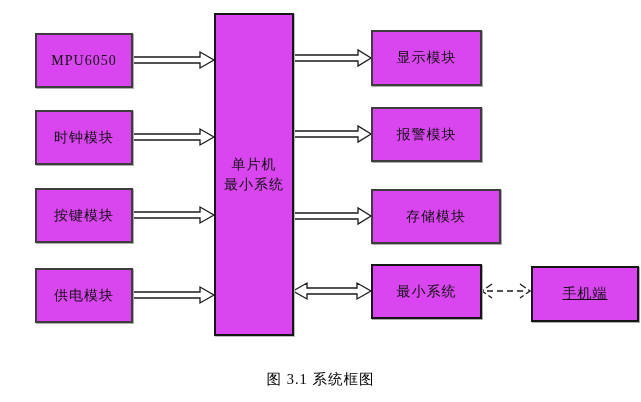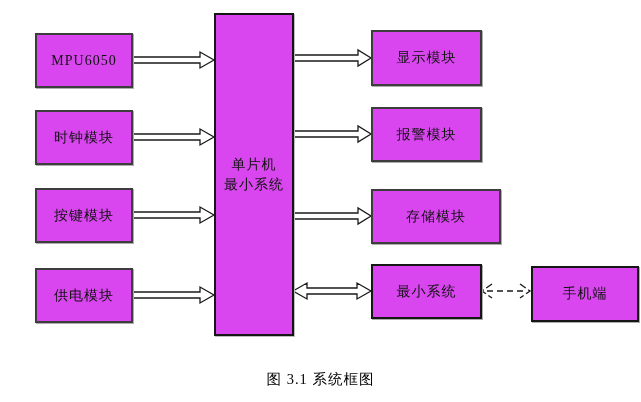--- a/index.html
+++ b/index.html
@@ -126,19 +126,19 @@
   <div class="box" style="left:371px; top:107px; width:111px; height:55px;">
     <span>报警模块</span>
   </div>
   <div class="box" style="left:371px; top:189px; width:130px; height:55px;">
     <span>存储模块</span>
   </div>
   <div class="box dark-border" style="left:371px; top:264px; width:111px; height:55px;">
     <span>最小系统</span>
   </div>
 
-  <div class="box dark-border" style="left:531px; top:266px; width:108px; height:56px;">
+  <div class="box dark-border" style="left:531px; top:266px; width:108px; height:56px;text-decoration:underline;">
     <span>手机端</span>
   </div>
 
   <div class="caption">图 3.1 系统框图</div>
 
 </div>
 
 </body></html>

